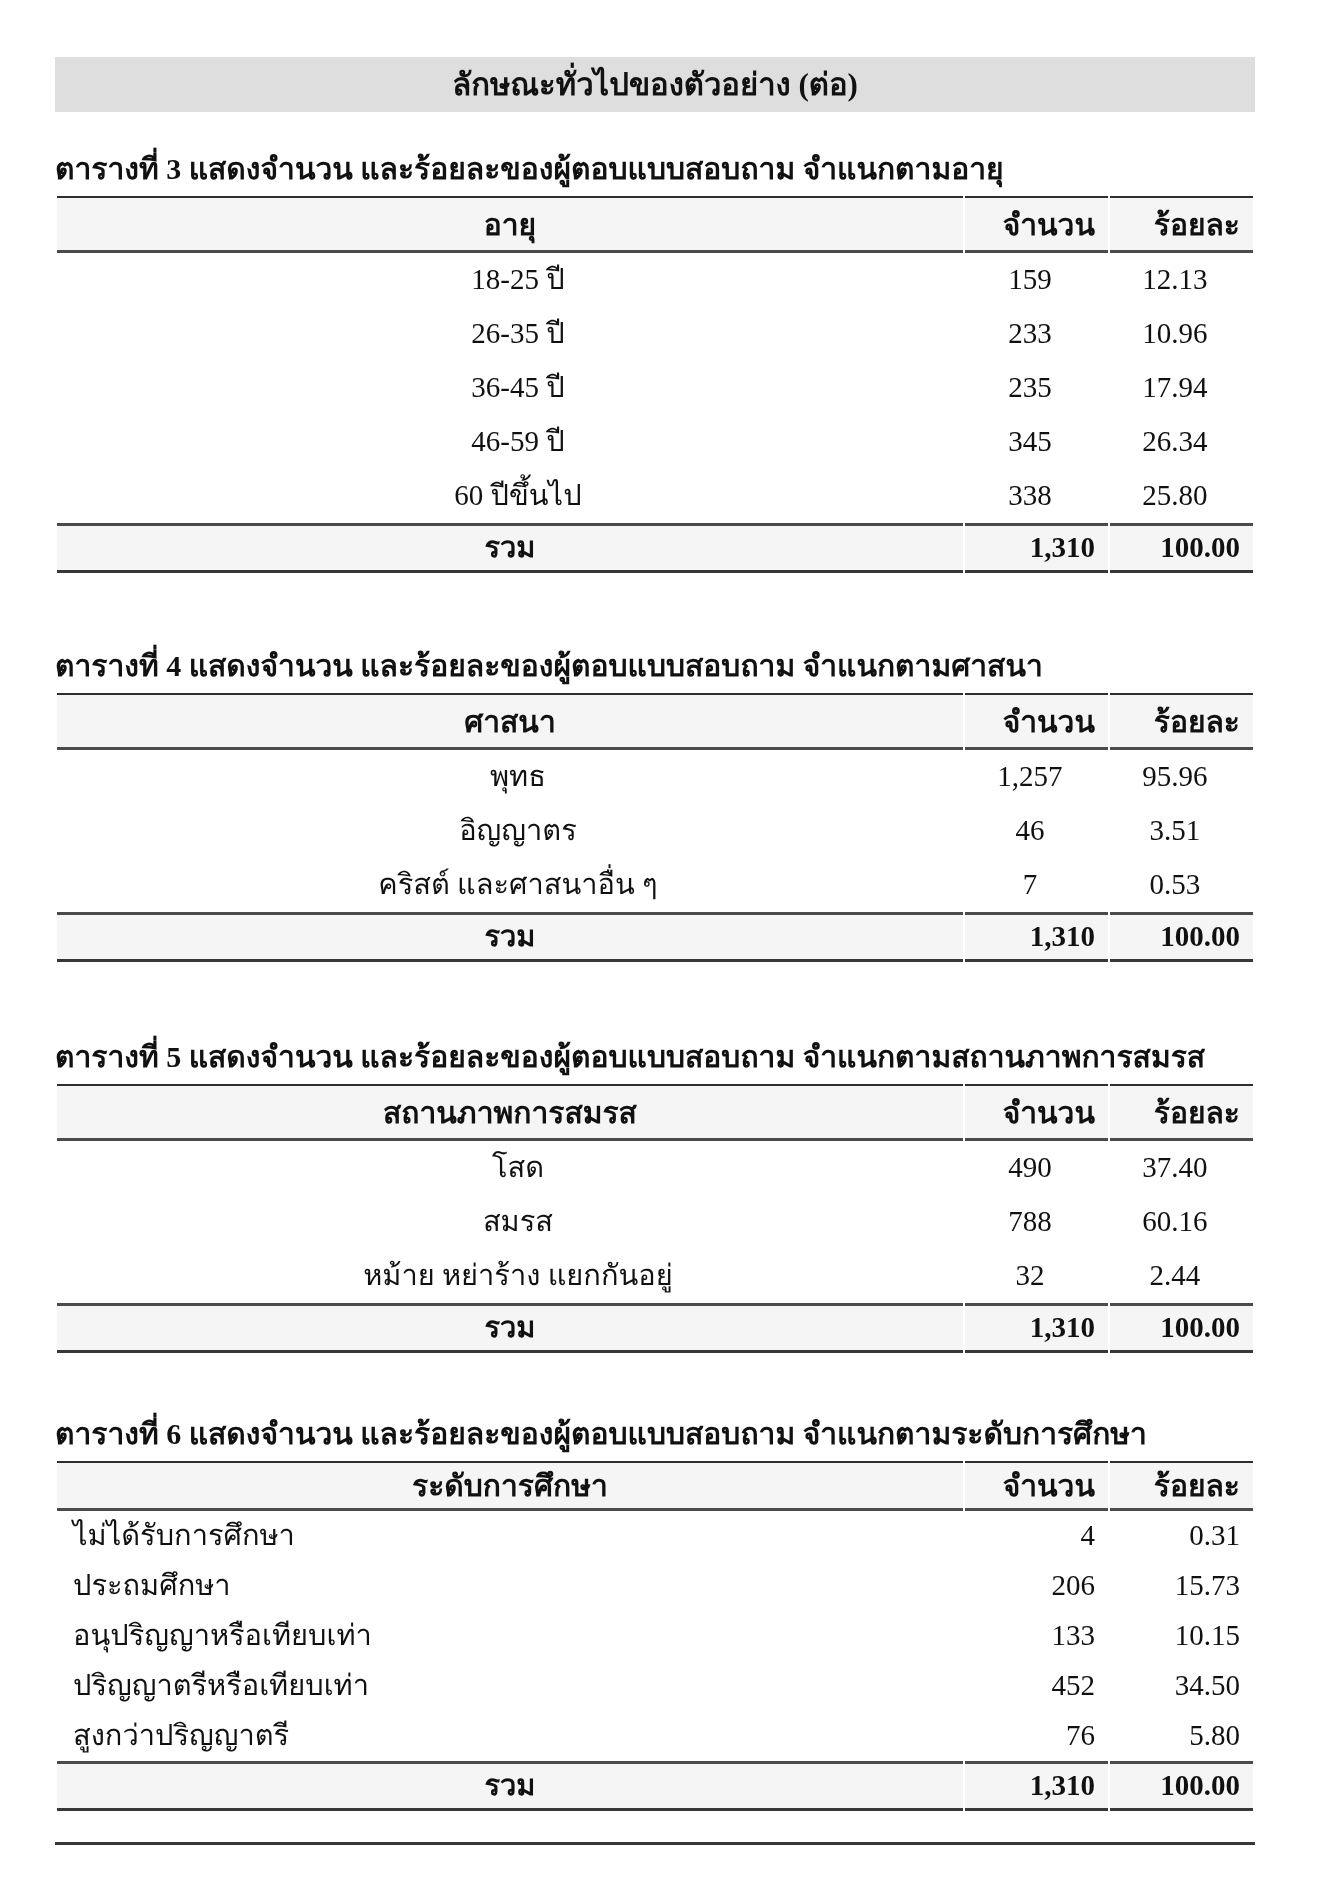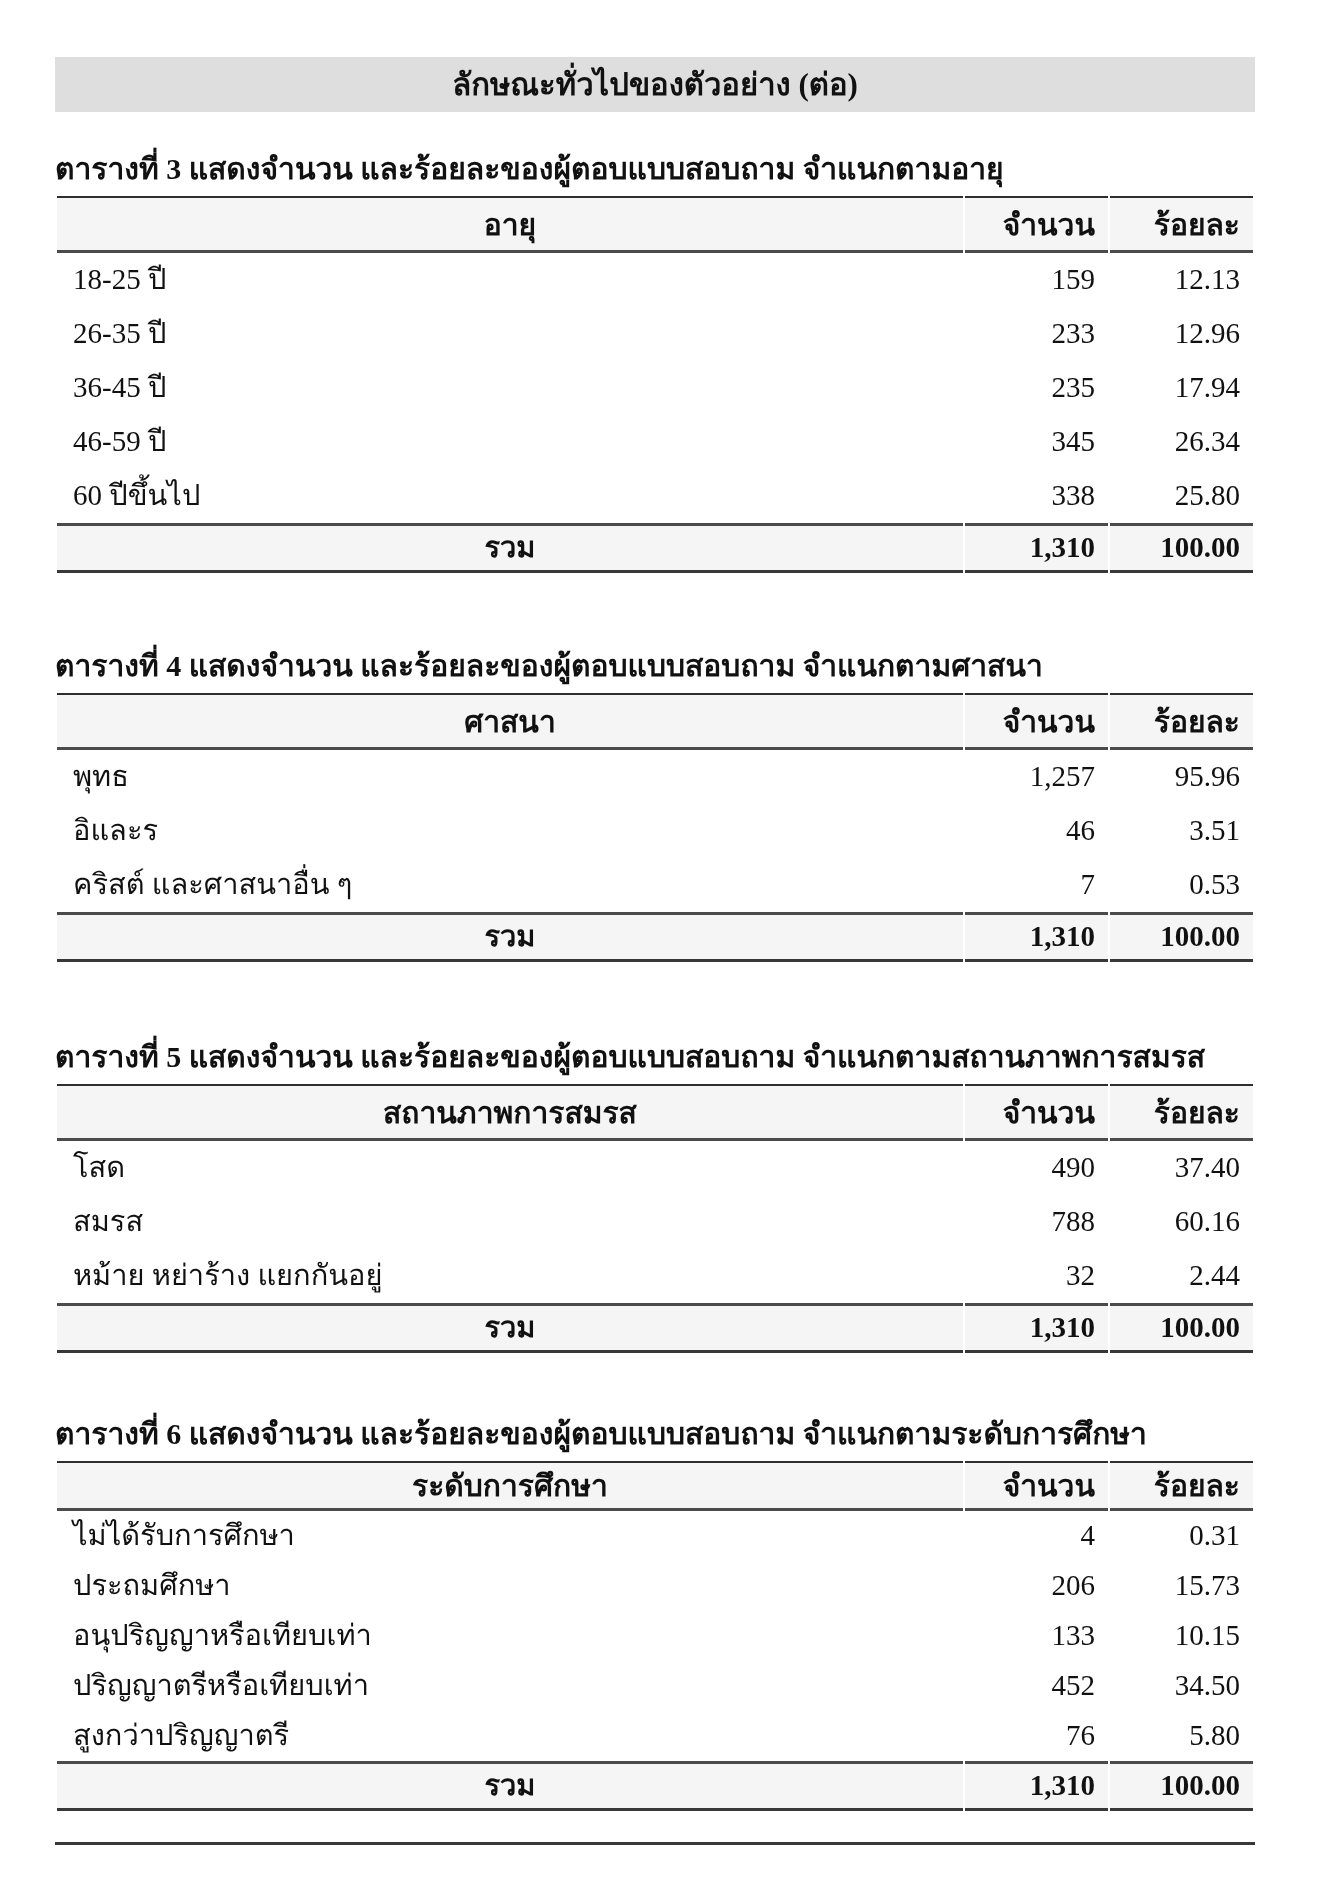--- a/index.html
+++ b/index.html
@@ -55,21 +55,21 @@
   }
   .data-table thead th {
     background: #f5f5f5;
     border-top: 2px solid #2e2e2e;
     border-bottom: 3px solid #4b4b4b;
     font-size: 30px;
     font-weight: bold;
   }
   .rows54 thead th { height: 57px; }
   .rows50 thead th { height: 50px; }
-  .rows54 tbody td { height: 54px; }
+  .rows54 tbody td { height: 54px; text-align: center; }
   .rows50 tbody td { height: 50px; }
 
   th.cat { text-align: center; }
   td.cat { text-align: left; padding-left: 16px; }
   th.num, td.num { text-align: right; padding-right: 13px; }
 
   .total-row td {
     background: #f5f5f5;
     border-top: 3px solid #4b4b4b;
     border-bottom: 3px solid #383838;
@@ -111,21 +111,21 @@
     </thead>
     <tbody>
       <tr>
         <td class="cat">18-25 ปี</td>
         <td class="num">159</td>
         <td class="num">12.13</td>
       </tr>
       <tr>
         <td class="cat">26-35 ปี</td>
         <td class="num">233</td>
-        <td class="num">12.96</td>
+        <td class="num">10.96</td>
       </tr>
       <tr>
         <td class="cat">36-45 ปี</td>
         <td class="num">235</td>
         <td class="num">17.94</td>
       </tr>
       <tr>
         <td class="cat">46-59 ปี</td>
         <td class="num">345</td>
         <td class="num">26.34</td>
@@ -159,21 +159,21 @@
         <th class="num">ร้อยละ</th>
       </tr>
     </thead>
     <tbody>
       <tr>
         <td class="cat">พุทธ</td>
         <td class="num">1,257</td>
         <td class="num">95.96</td>
       </tr>
       <tr>
-        <td class="cat">อิและร</td>
+        <td class="cat">อิญญาตร</td>
         <td class="num">46</td>
         <td class="num">3.51</td>
       </tr>
       <tr>
         <td class="cat">คริสต์ และศาสนาอื่น ๆ</td>
         <td class="num">7</td>
         <td class="num">0.53</td>
       </tr>
     </tbody>
     <tfoot>

